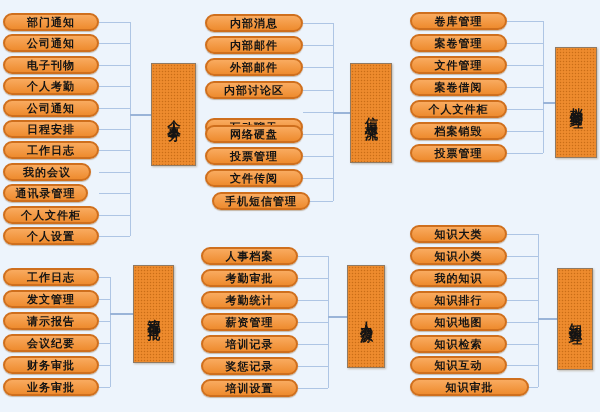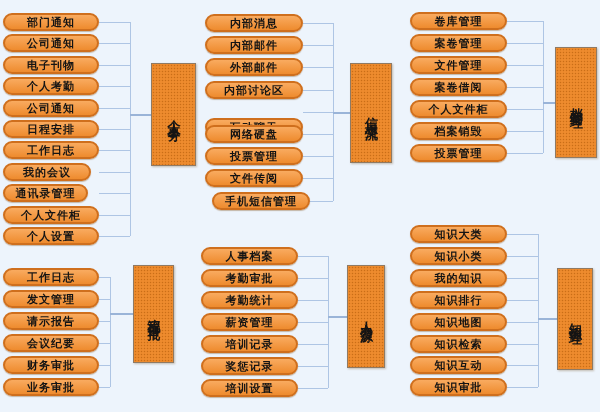--- a/index.html
+++ b/index.html
@@ -146,15 +146,15 @@
     <div class="hline" style="left: 507px; top: 387px; width: 31px; height: 1px;"></div>
     <div class="vline" style="left: 538px; top: 234px; width: 1px; height: 153px;"></div>
     <div class="mainline" style="left: 538px; top: 318px; width: 19px; height: 2px;"></div>
     <div class="node" style="left: 410px; top: 225px; width: 97px;">知识大类</div>
     <div class="node" style="left: 410px; top: 247px; width: 97px;">知识小类</div>
     <div class="node" style="left: 410px; top: 269px; width: 97px;">我的知识</div>
     <div class="node" style="left: 410px; top: 291px; width: 97px;">知识排行</div>
     <div class="node" style="left: 410px; top: 313px; width: 97px;">知识地图</div>
     <div class="node" style="left: 410px; top: 335px; width: 97px;">知识检索</div>
     <div class="node" style="left: 410px; top: 356px; width: 97px;">知识互动</div>
-    <div class="node" style="left: 410px; top: 378px; width: 97px; text-align: center;">知识审批</div>
+    <div class="node" style="left: 410px; top: 378px; width: 119px; text-align: center;">知识审批</div>
     <div class="catbox" style="left: 557px; top: 268px; width: 36px; height: 102px;">知识管理</div>
   </div>
 
 </body></html>

